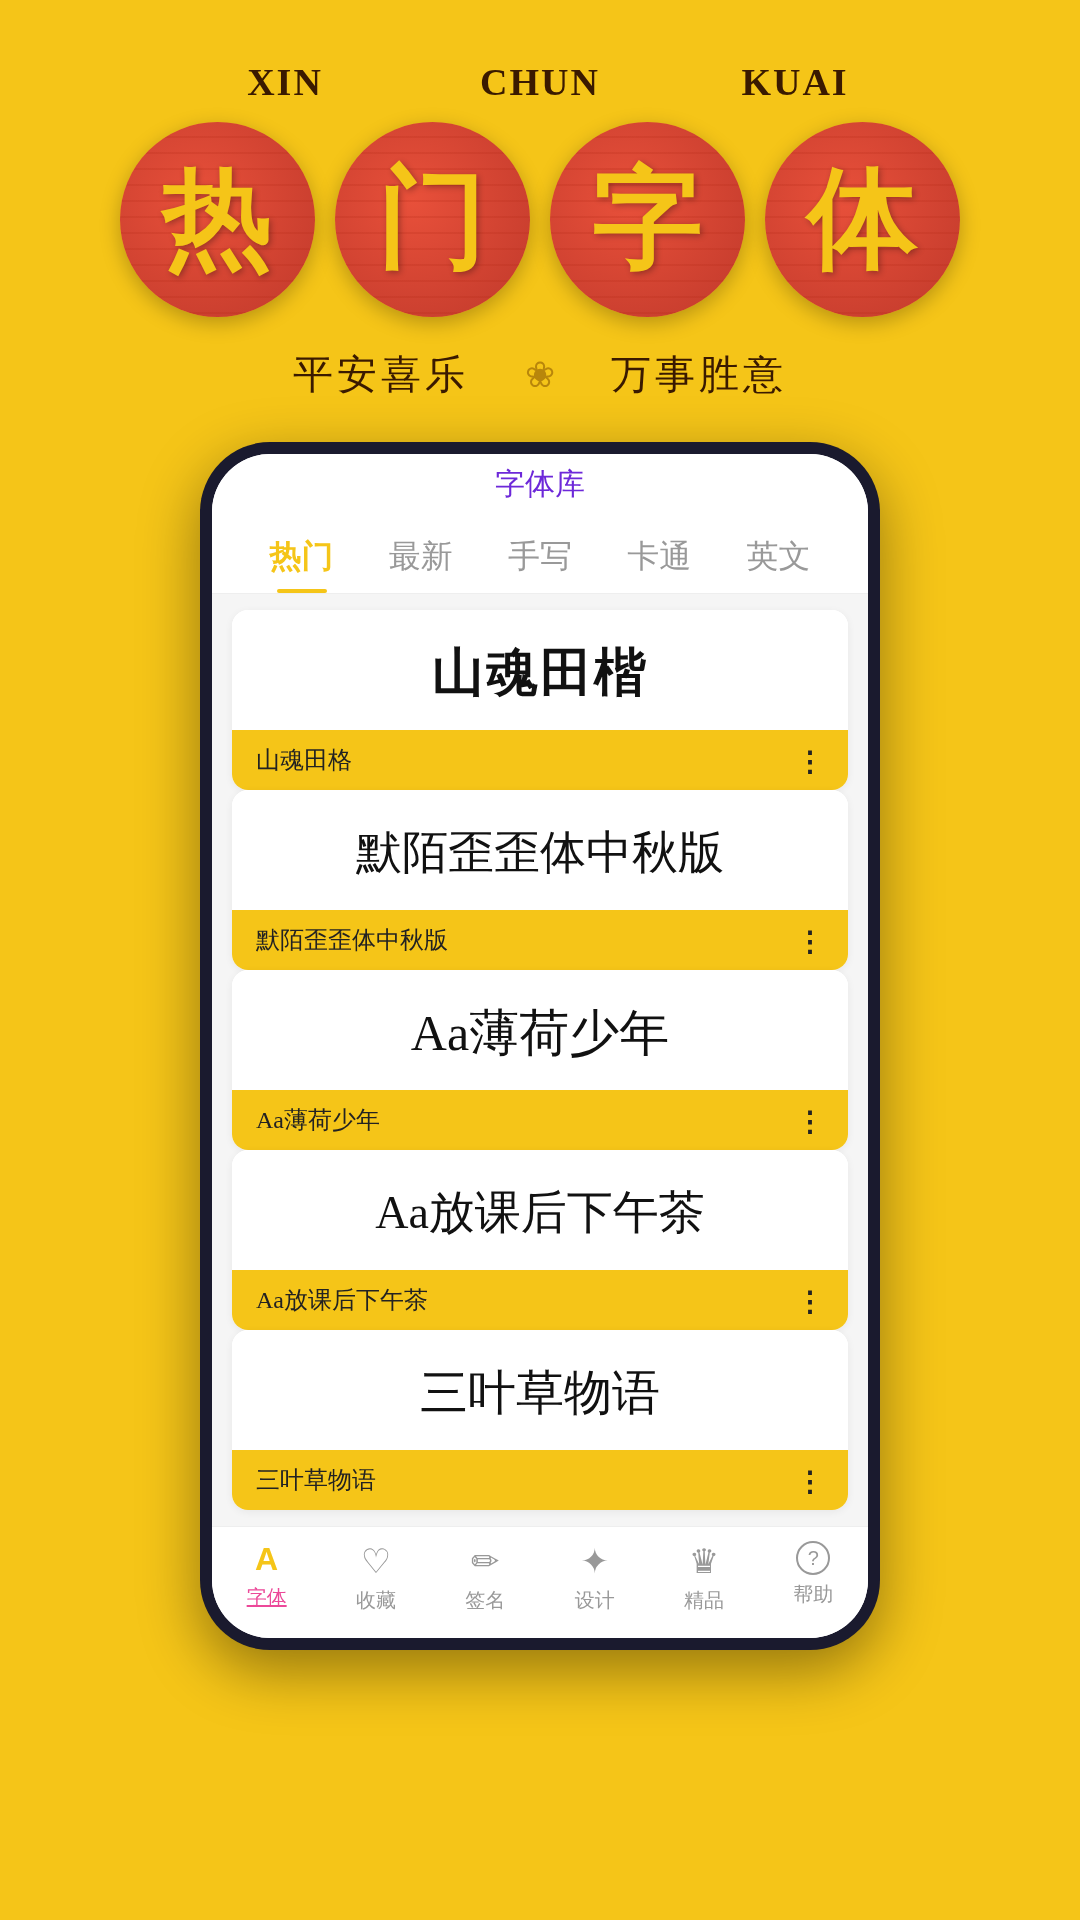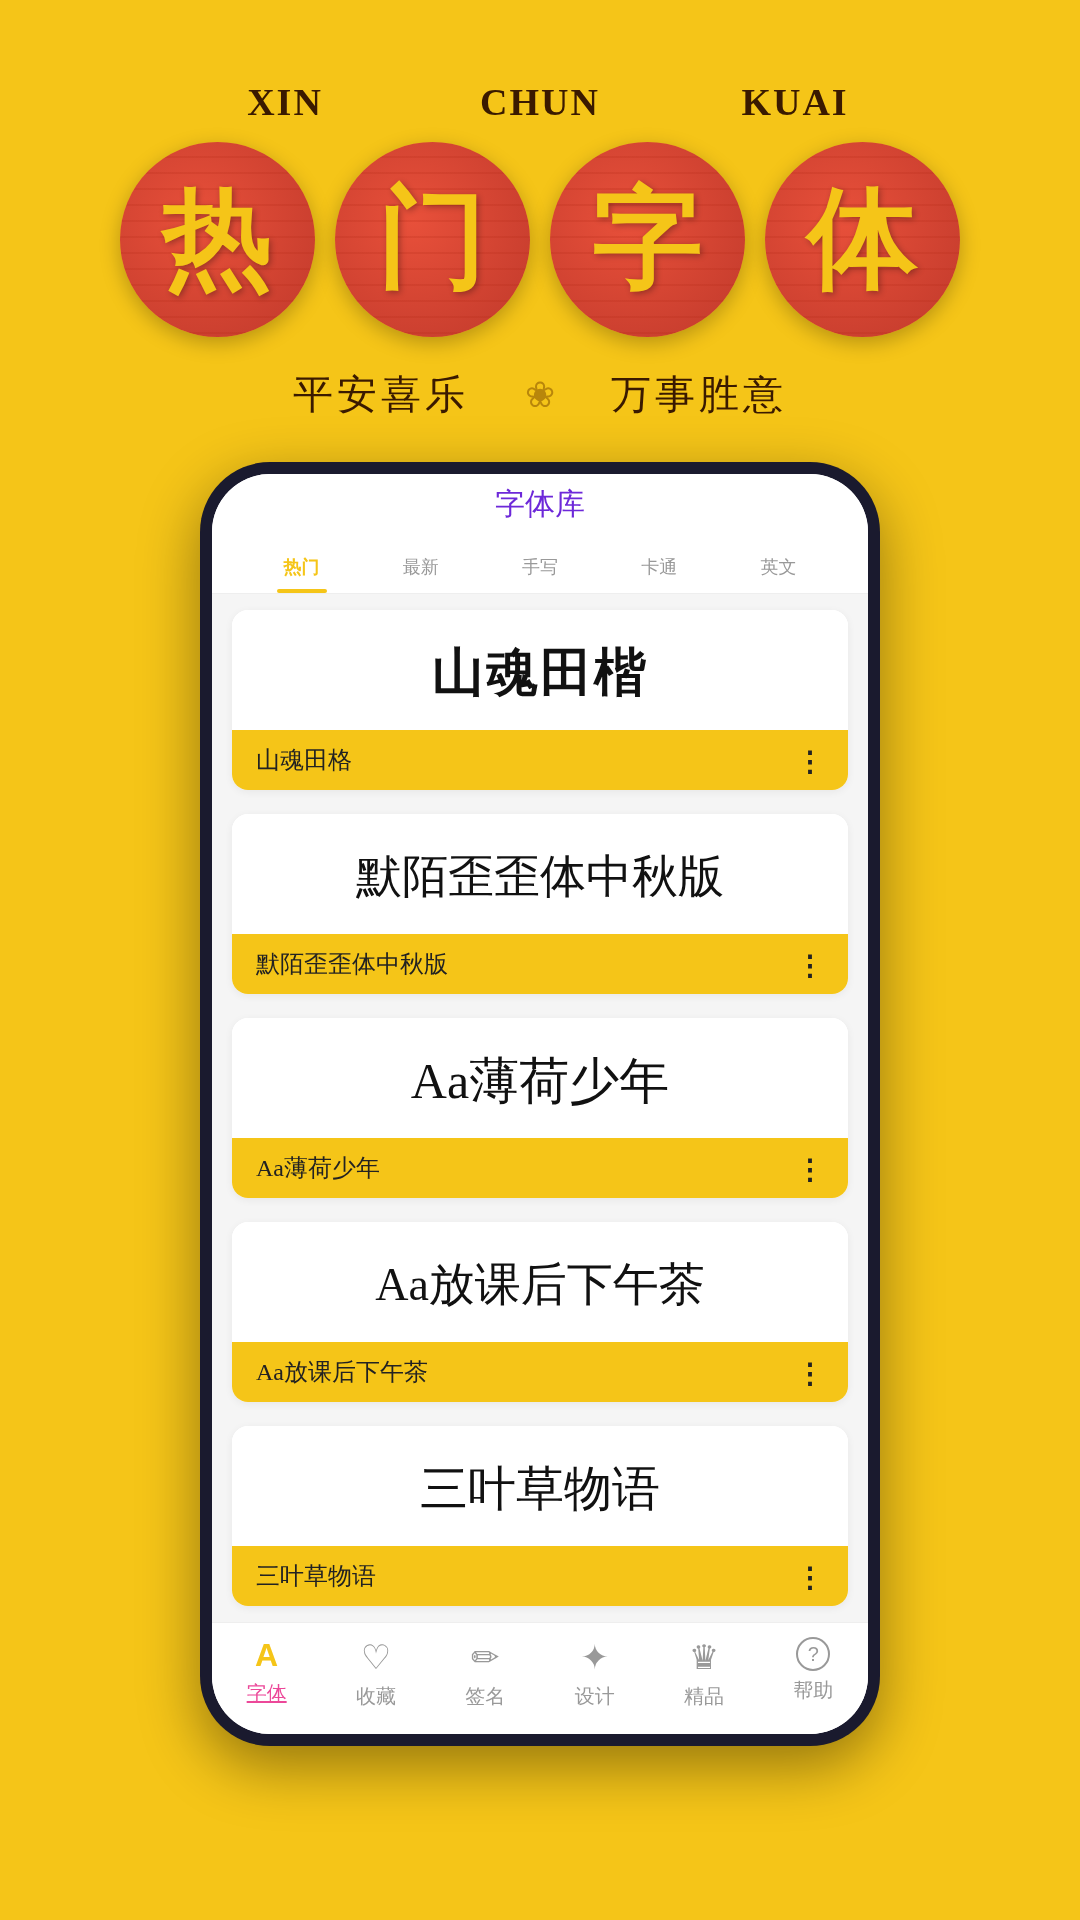--- a/index.html
+++ b/index.html
@@ -8,21 +8,21 @@
       width: 1080px;
       min-height: 1920px;
       background: #F5C518;
       font-family: 'Arial', sans-serif;
       overflow-x: hidden;
     }
 
     
     .top-section {
       background: #F5C518;
-      padding-top: 80px;
+      padding-top: 60px;
       display: flex;
       flex-direction: column;
       align-items: center;
     }
 
     .pinyin-row {
       display: flex;
       justify-content: center;
       gap: 60px;
       margin-bottom: 18px;
@@ -168,21 +168,21 @@
       background: #fff;
       display: flex;
       padding: 0 30px 0 30px;
       border-bottom: 1px solid #eee;
       gap: 0;
     }
     .tab-item {
       flex: 1;
       text-align: center;
       padding: 14px 0;
-      font-size: 18px;
+      font-size: 32px;
       color: #999;
       font-family: 'SimSun', 'STSong', serif;
       position: relative;
       cursor: pointer;
     }
     .tab-item.active {
       color: #F5C518;
       font-weight: 700;
     }
     .tab-item.active::after {
@@ -196,21 +196,21 @@
       background: #F5C518;
       border-radius: 2px;
     }
 
     
     .font-list {
       background: #f5f5f5;
       padding: 16px 20px;
       display: flex;
       flex-direction: column;
-      gap: 24px;
+      gap: 0;
     }
     .font-card {
       background: #fff;
       border-radius: 16px;
       overflow: hidden;
       box-shadow: 0 2px 8px rgba(0,0,0,0.06);
     }
     .font-preview {
       padding: 28px 20px 22px;
       text-align: center;

